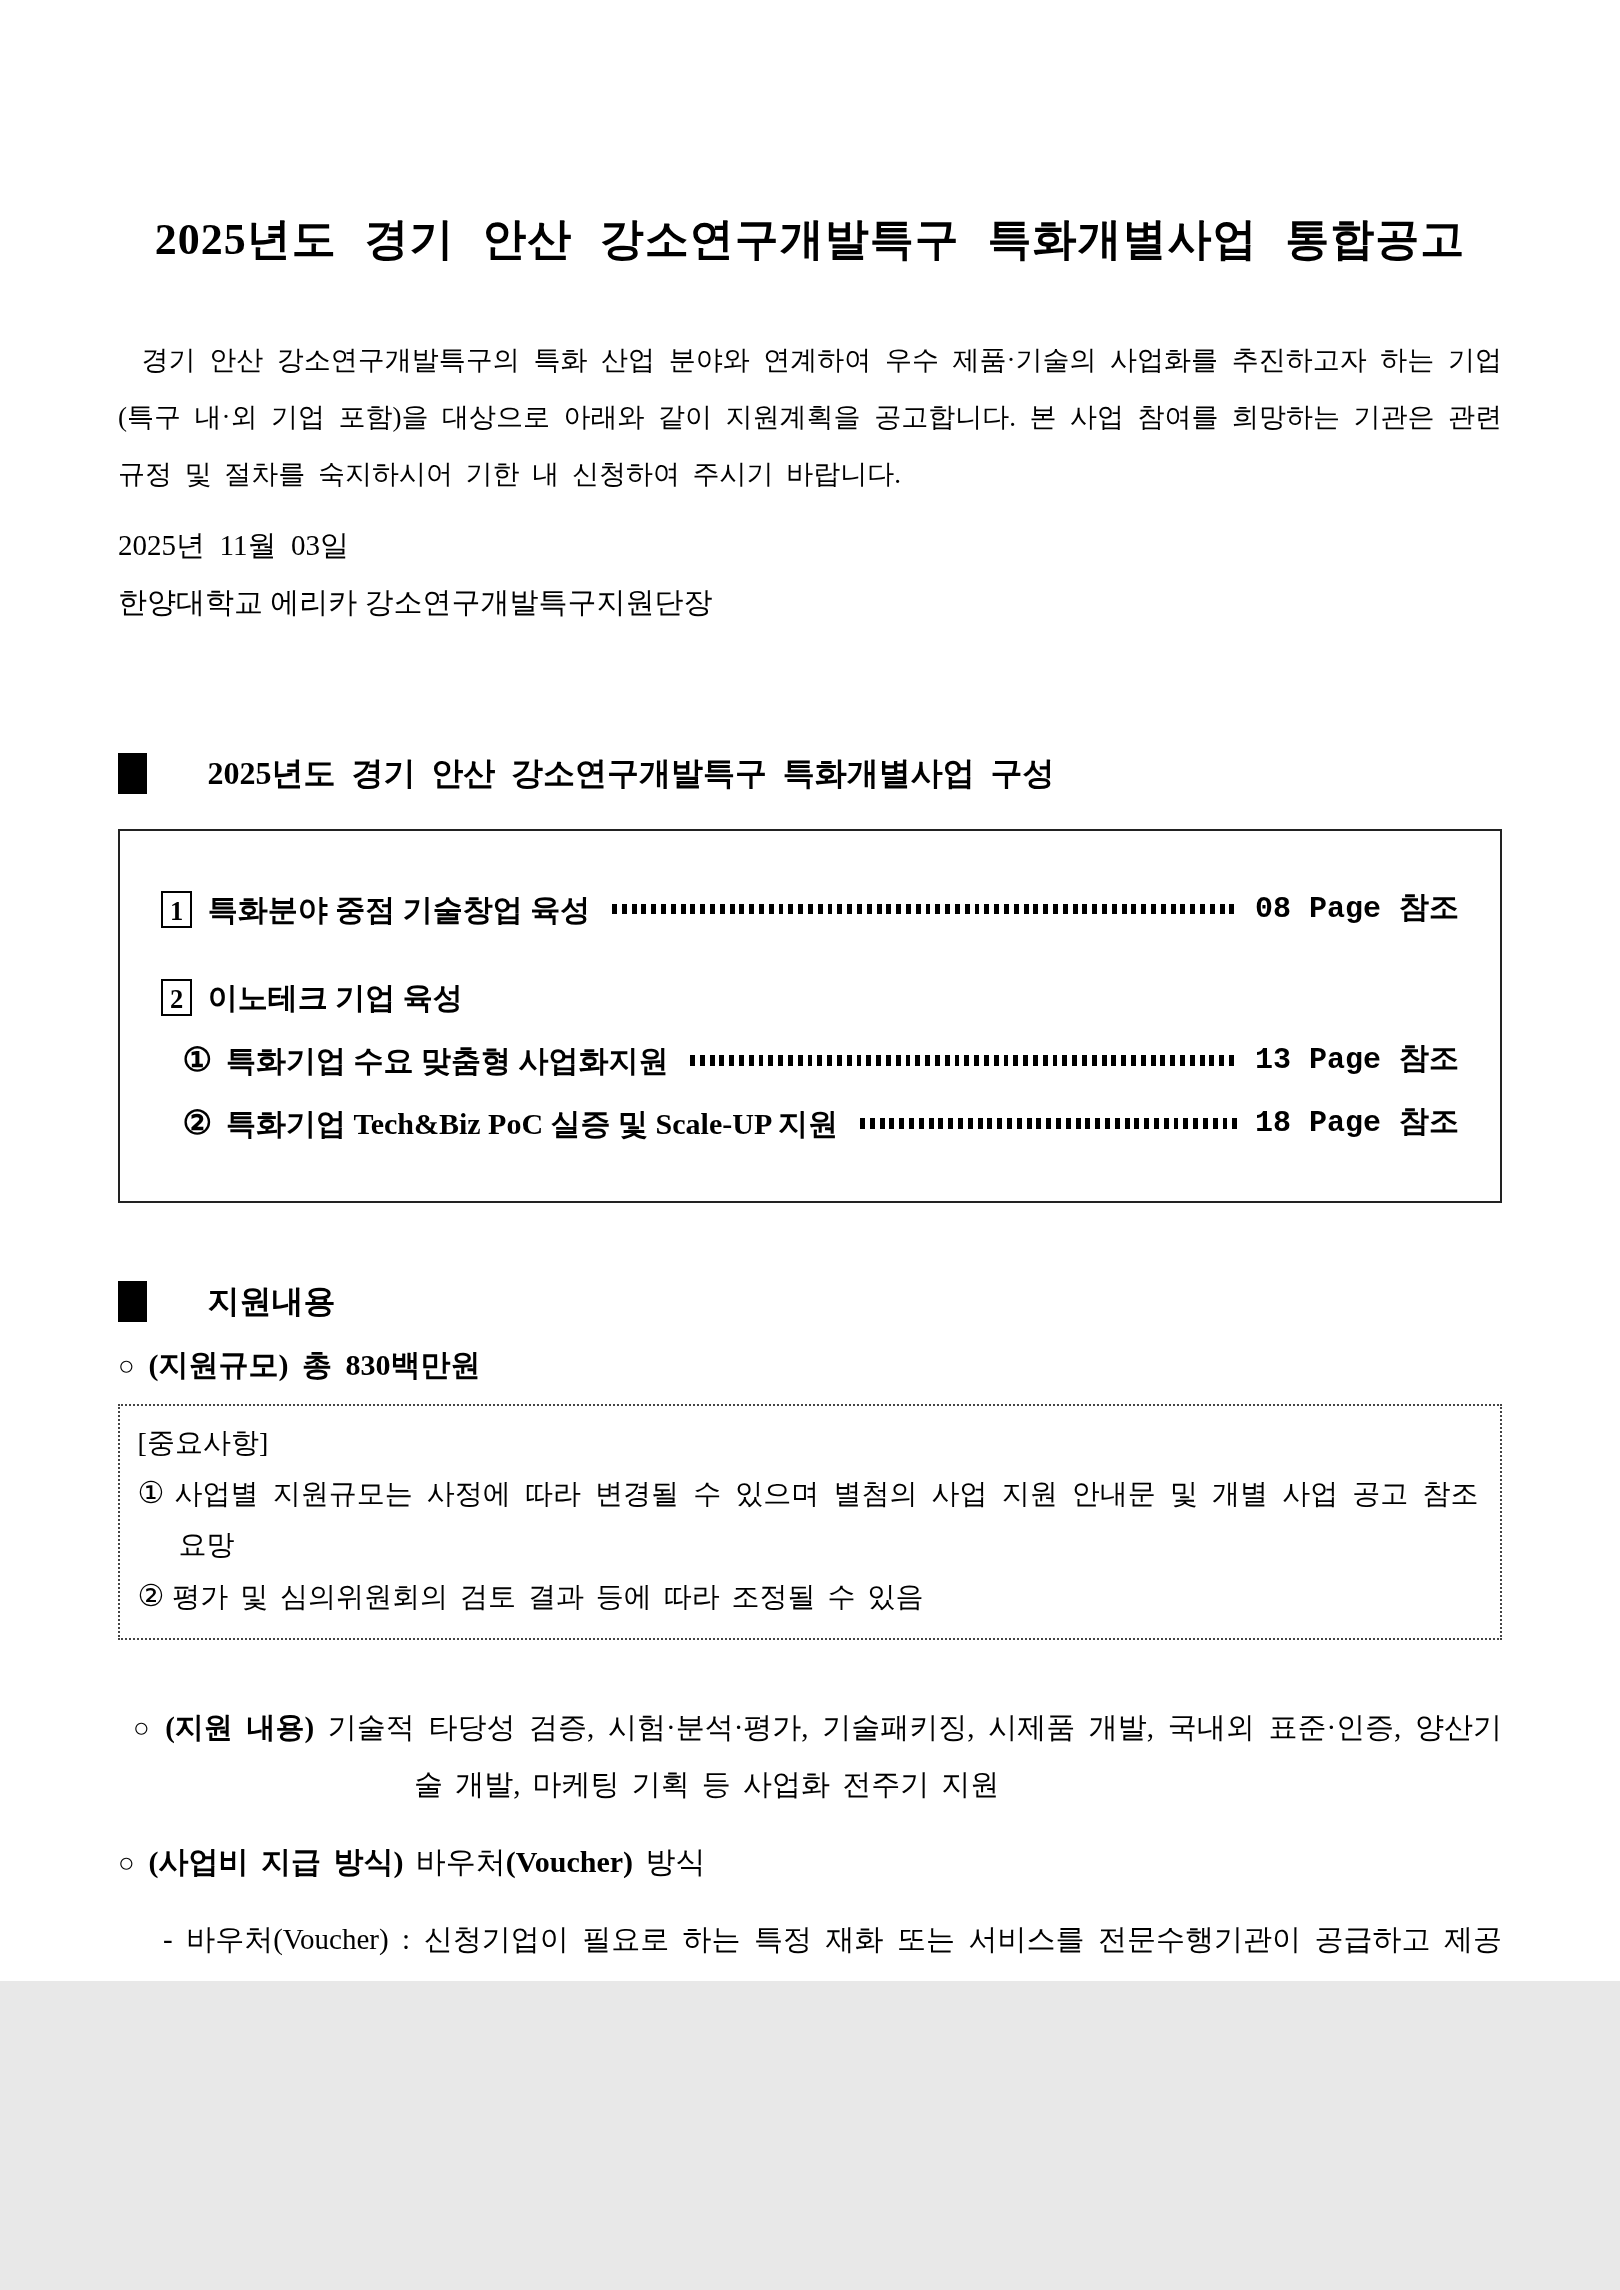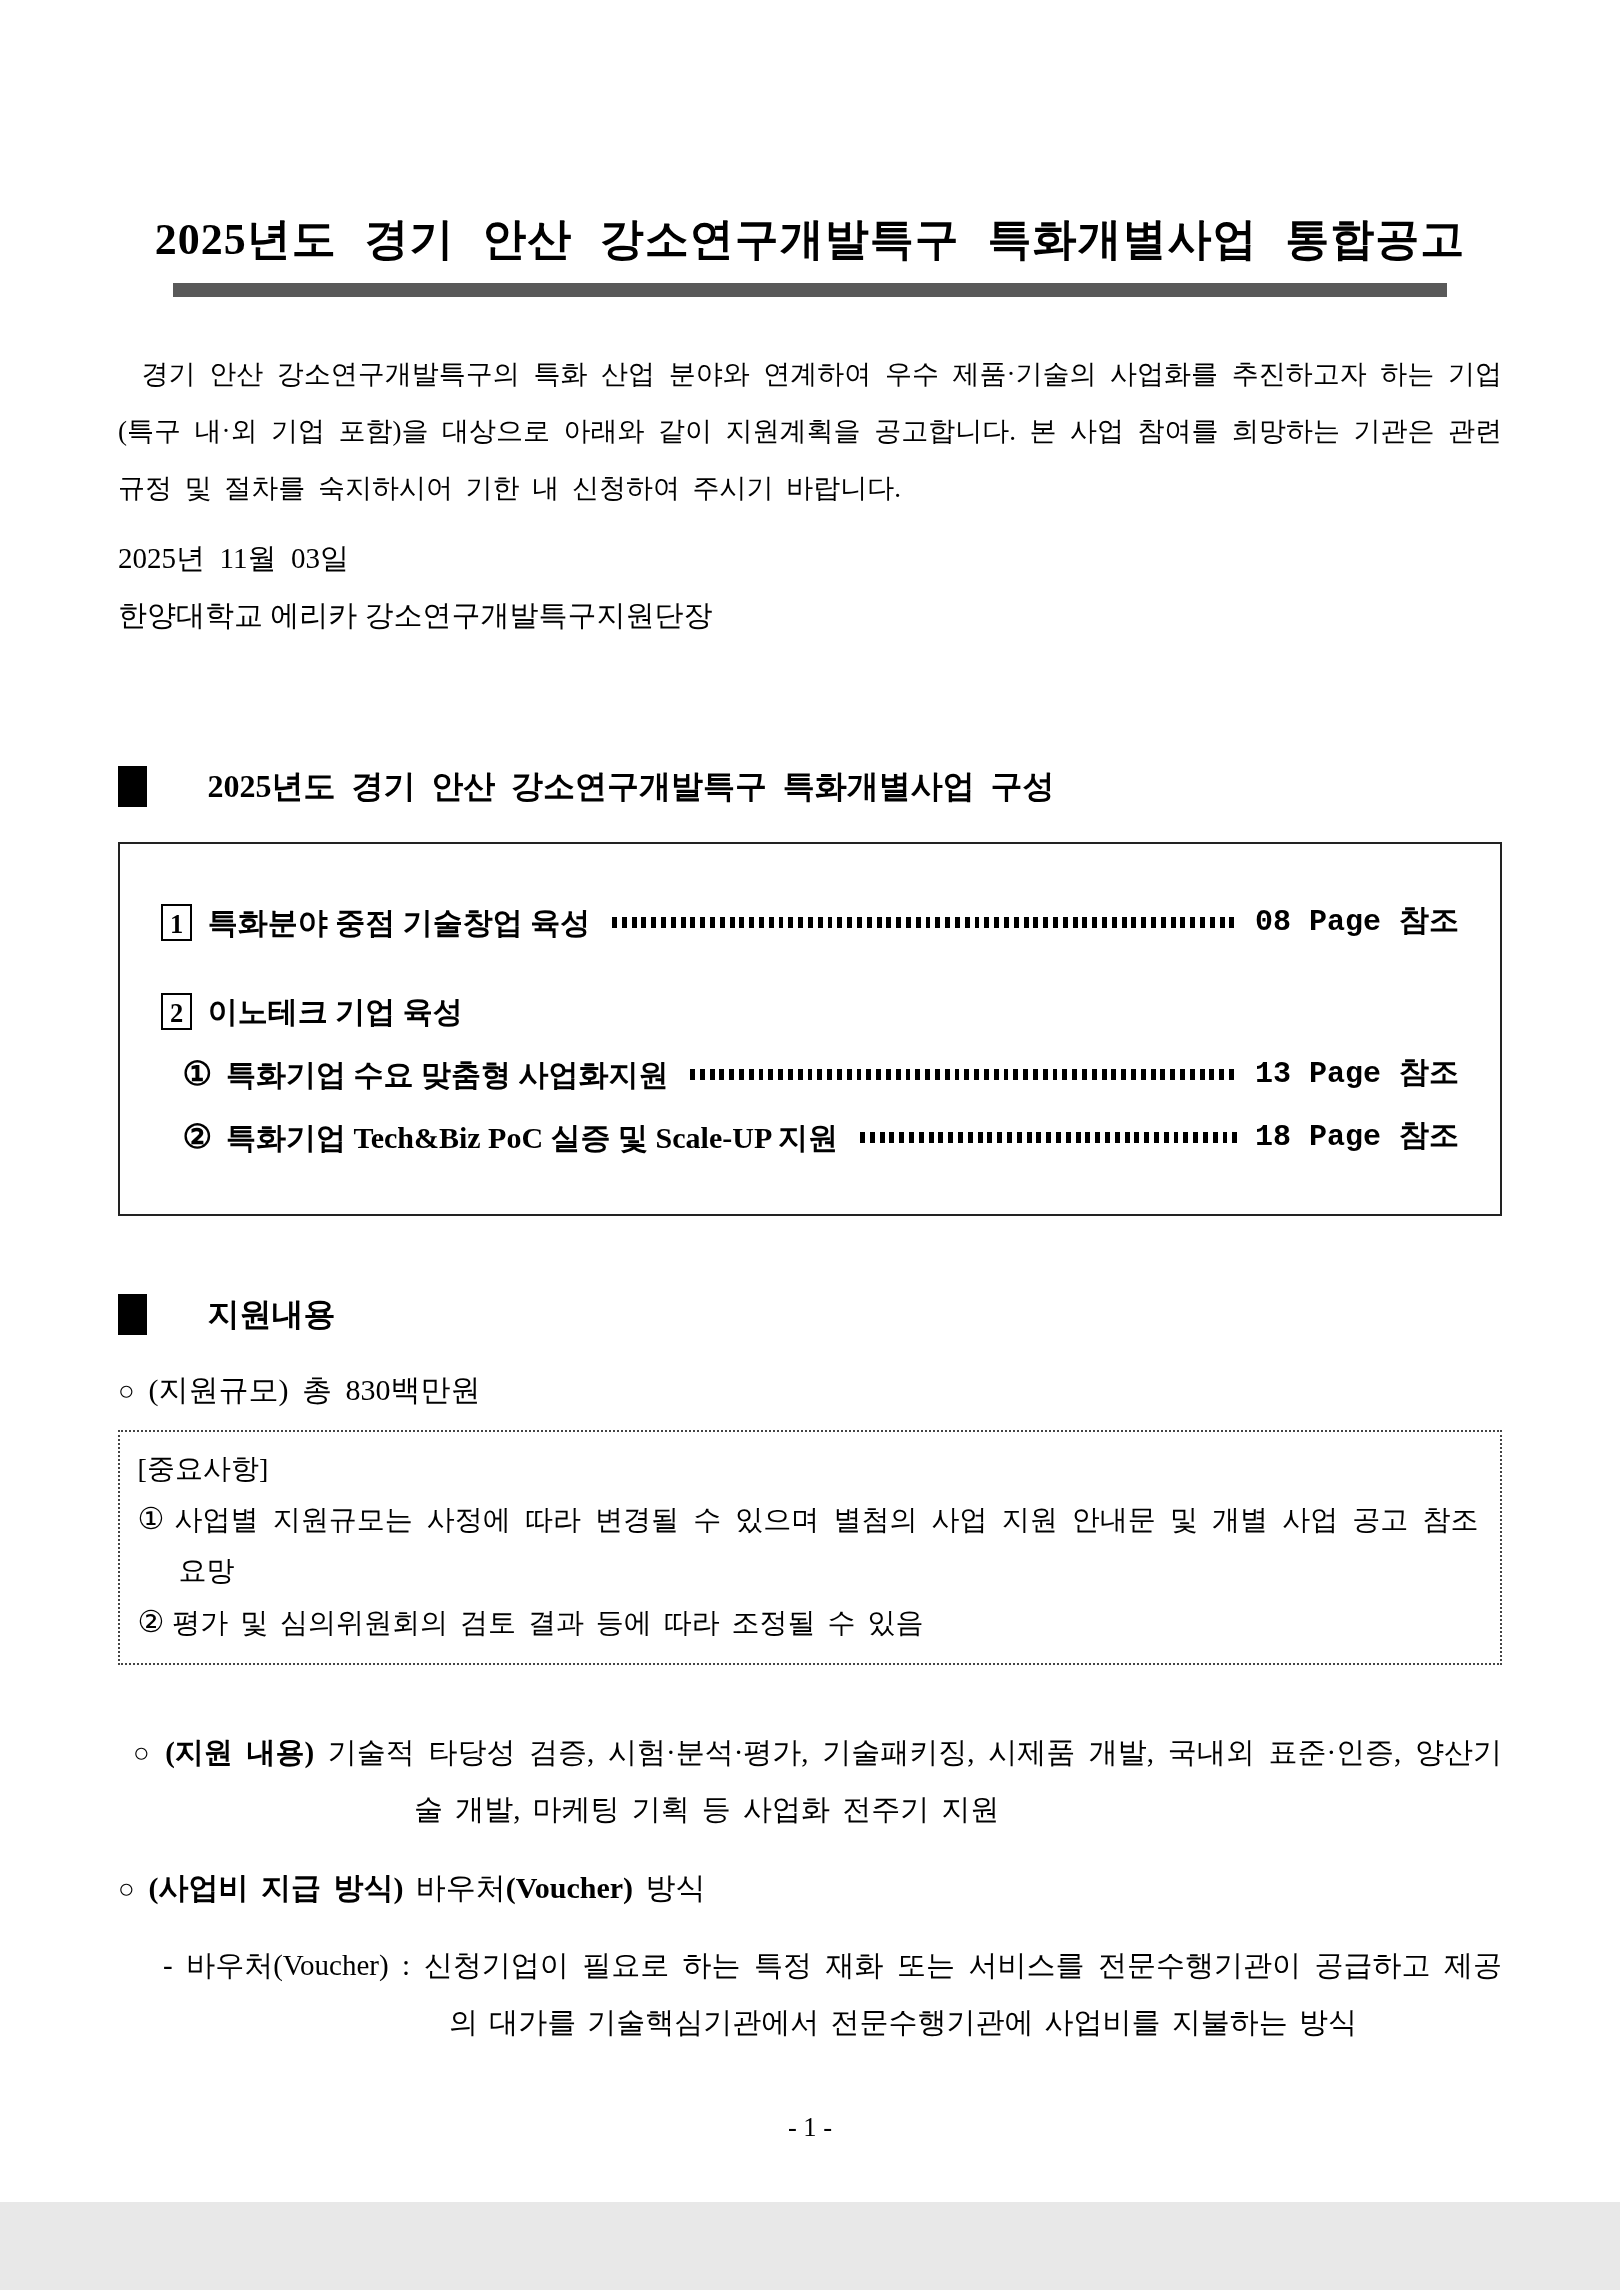--- a/index.html
+++ b/index.html
@@ -1,22 +1,22 @@
 <!DOCTYPE html>
 <html><head>
 <meta charset="utf-8">
 <style>
   html,body{margin:0;padding:0;background:#e8e8e8;}
   .page{
     position:relative;
-    width:1620px;height:2202px;
+    width:1620px;height:1981px;
     margin:0 auto;
     background:#ffffff;
     box-sizing:border-box;
-    padding:201px 118px 59px 118px;
+    padding:201px 118px 40px 118px;
     font-family:"Liberation Serif","DejaVu Serif",serif;
     color:#000;
     display:flex;flex-direction:column;
     overflow:hidden;
   }
   .doc-title{
     text-align:center;
     font-size:44px;font-weight:bold;
     letter-spacing:1px;word-spacing:15.7px;
     line-height:78px;
@@ -73,22 +73,22 @@
   .circled-num{flex:0 0 auto;font-size:33px;margin-right:13.7px;font-weight:bold;}
   .leader{
     flex:1 1 auto;height:10.8px;align-self:center;
     margin:0 15.7px 0 21.6px;
     background:repeating-linear-gradient(to right,#000 0 4.9px,transparent 4.9px 9.8px);
     min-width:59px;
   }
   .page-ref{flex:0 0 auto;font-family:Liberation Mono, monospace;}
   .sec2{margin-top:76px;}
   .scale-line{
-    margin-top:33px;
-    font-size:30px;font-weight:normal;line-height:39px;
+    margin-top:21px;
+    font-size:30px;font-weight:bold;line-height:39px;
     word-spacing:5.9px;
   }
   .bullet{font-size:28px;margin-right:13.7px;}
   .notice-box{
     margin-top:19.6px;
     border:2px dotted #444;
     padding:11.8px 21.6px 15.7px 17.6px;
     font-size:28px;line-height:51px;
   }
   .notice-title{line-height:49px;}

